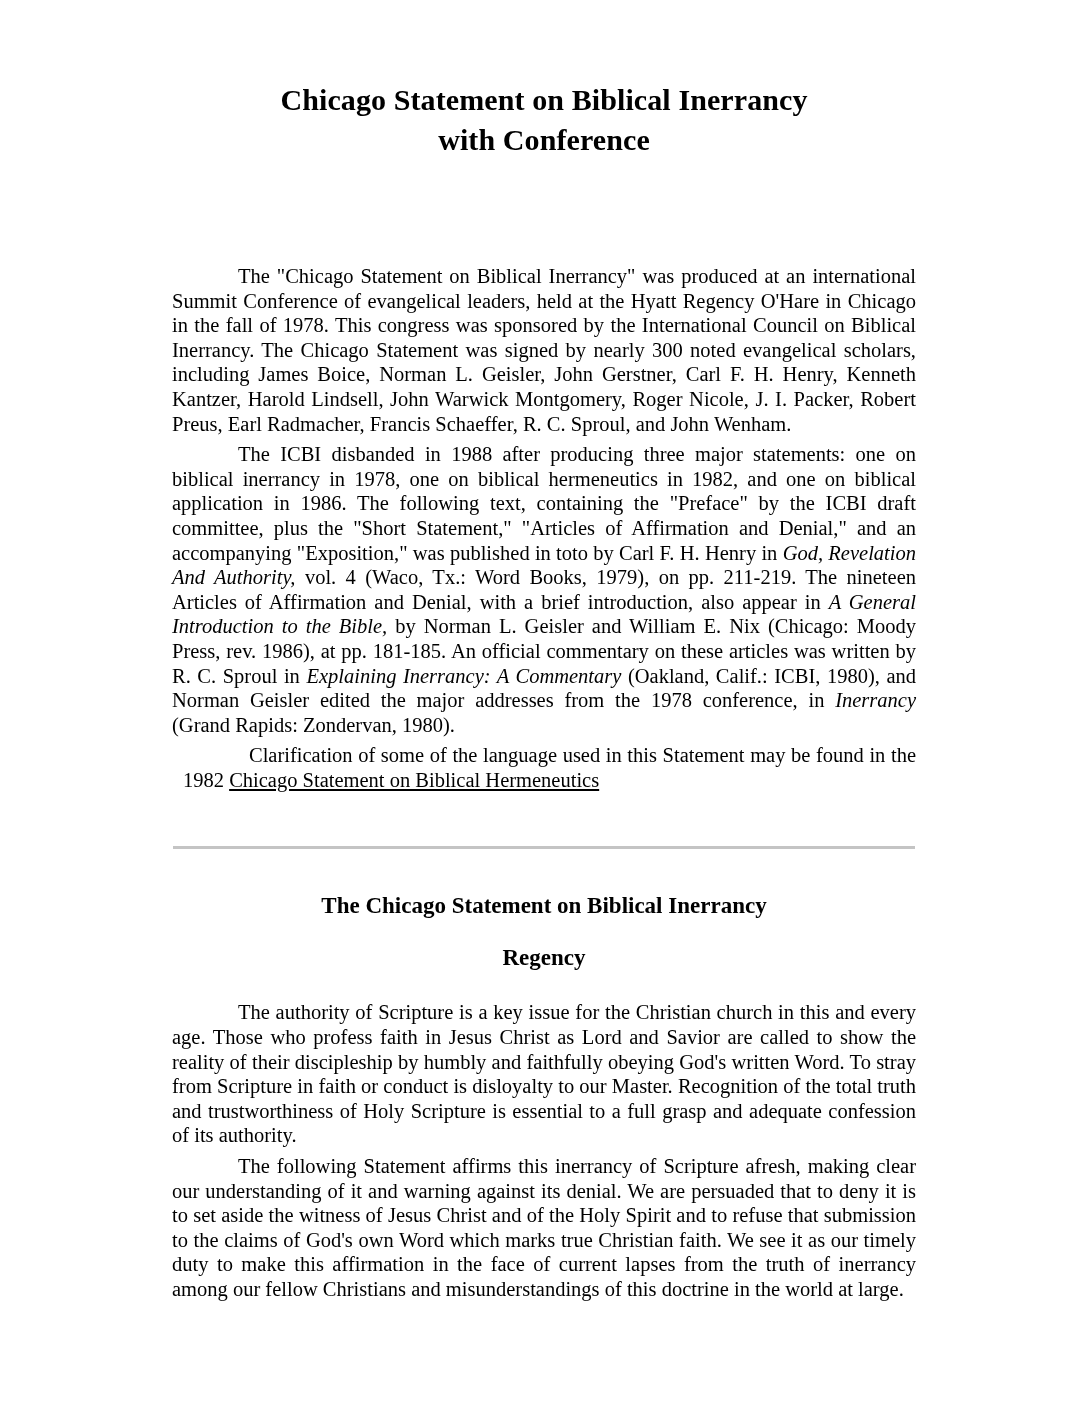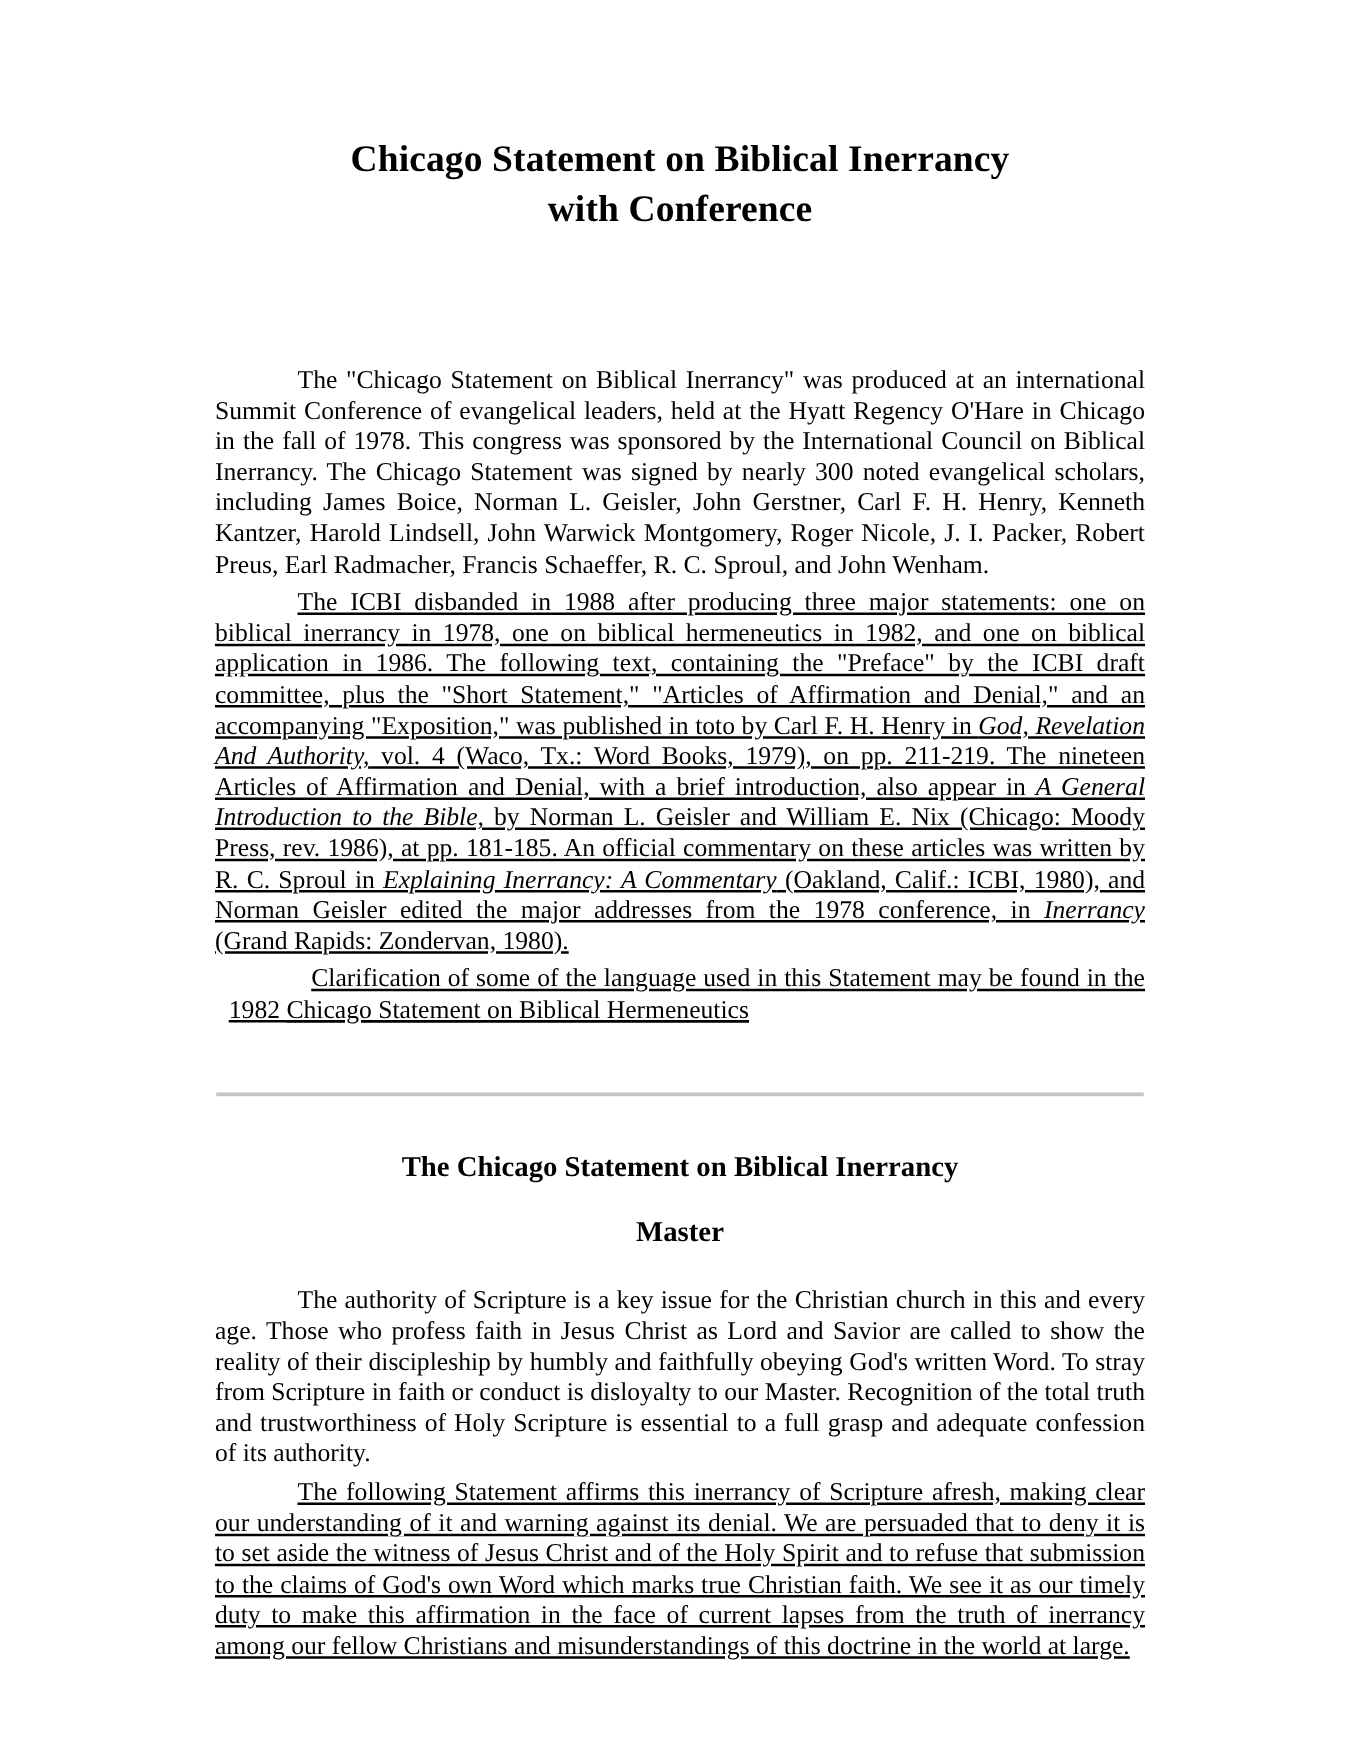--- a/index.html
+++ b/index.html
@@ -19,21 +19,21 @@
     height: 1408px;
     box-sizing: border-box;
     padding: 0;
     position: relative;
     background: #ffffff;
     overflow: hidden;
   }
   .content {
     width: 744px;
     margin: 0 auto;
-    padding-top: 108px;
+    padding-top: 80px;
   }
   .doc-title {
     text-align: center;
     font-size: 30px;
     font-weight: bold;
     line-height: 40px;
     letter-spacing: 0.1px;
     margin: 0 0 0 0;
   }
   .doc-title .line2 {
@@ -52,21 +52,21 @@
     font-size: 20.5px;
     line-height: 24.6px;
     text-align: justify;
     text-justify: inter-word;
     margin: 0 0 6px 0;
     text-indent: 66px;
     -webkit-hyphens: none;
     hyphens: none;
   }
   p.body-text.tight { margin-bottom: 0; margin-left: 11px; }
-  p.body-text + p.body-text { margin-top: 6px; text-decoration: underline; }
+  p.body-text + p.body-text { margin-top: 6px; }
   .ital { font-style: italic; }
   .link-underline {
     text-decoration: underline;
     color: #000000;
     cursor: pointer;
   }
   .divider {
     width: 742px;
     height: 3px;
     background: #c4c4c4;
@@ -101,21 +101,21 @@
     <p class="body-text tight"><span>Clarification of some of the language used in this Statement may be found in the 1982 </span><a class="link-underline">Chicago Statement on Biblical Hermeneutics</a></p>
 
     <hr class="divider">
 
     <div class="spacer-after-divider"></div>
 
     <h2 class="section-heading">The Chicago Statement on Biblical Inerrancy</h2>
 
     <div class="spacer-between-headings"></div>
 
-    <h2 class="section-heading">Master</h2>
+    <h2 class="section-heading">Regency</h2>
 
     <div class="spacer-after-preface"></div>
 
     <p class="body-text">The authority of Scripture is a key issue for the Christian church in this and every age. Those who profess faith in Jesus Christ as Lord and Savior are called to show the reality of their discipleship by humbly and faithfully obeying God's written Word. To stray from Scripture in faith or conduct is disloyalty to our Master. Recognition of the total truth and trustworthiness of Holy Scripture is essential to a full grasp and adequate confession of its authority.</p>
 
     <p class="body-text">The following Statement affirms this inerrancy of Scripture afresh, making clear our understanding of it and warning against its denial. We are persuaded that to deny it is to set aside the witness of Jesus Christ and of the Holy Spirit and to refuse that submission to the claims of God's own Word which marks true Christian faith. We see it as our timely duty to make this affirmation in the face of current lapses from the truth of inerrancy among our fellow Christians and misunderstandings of this doctrine in the world at large.</p>
 
   </div>
 </div>
 

